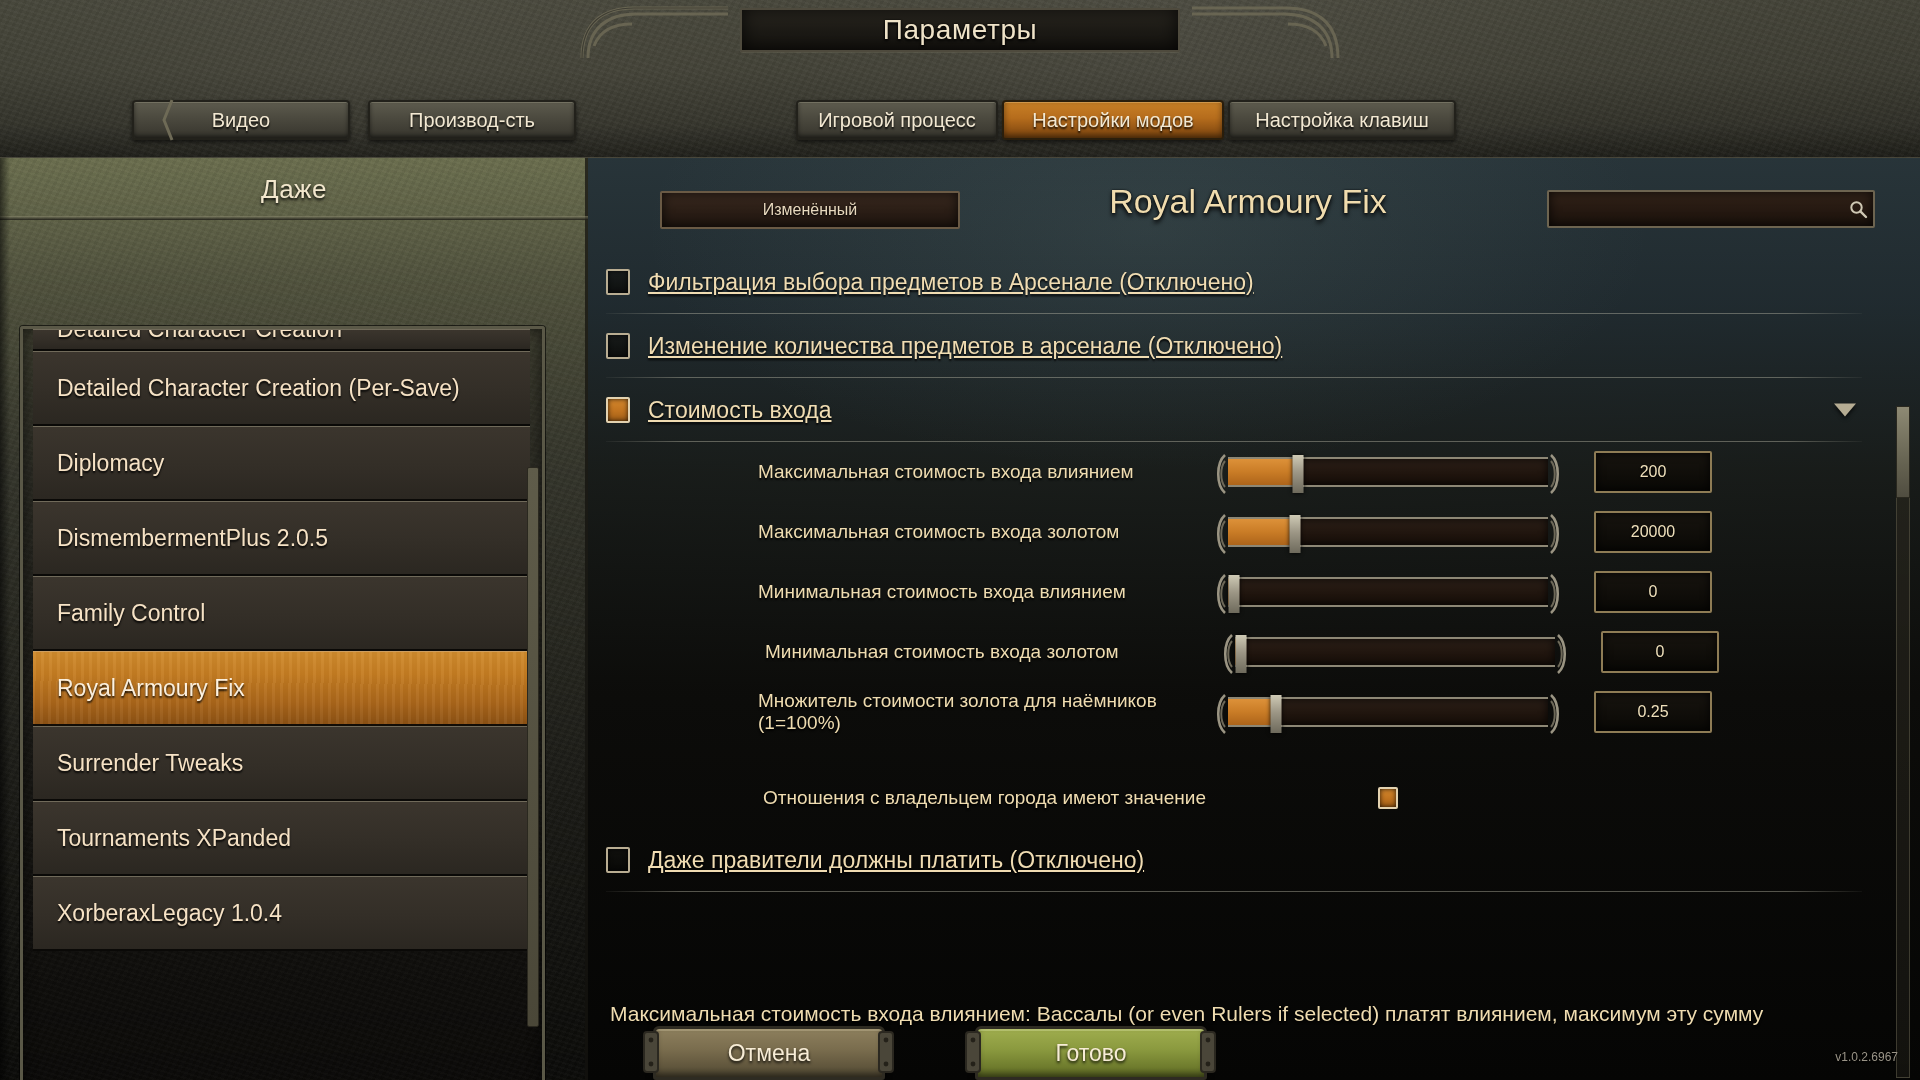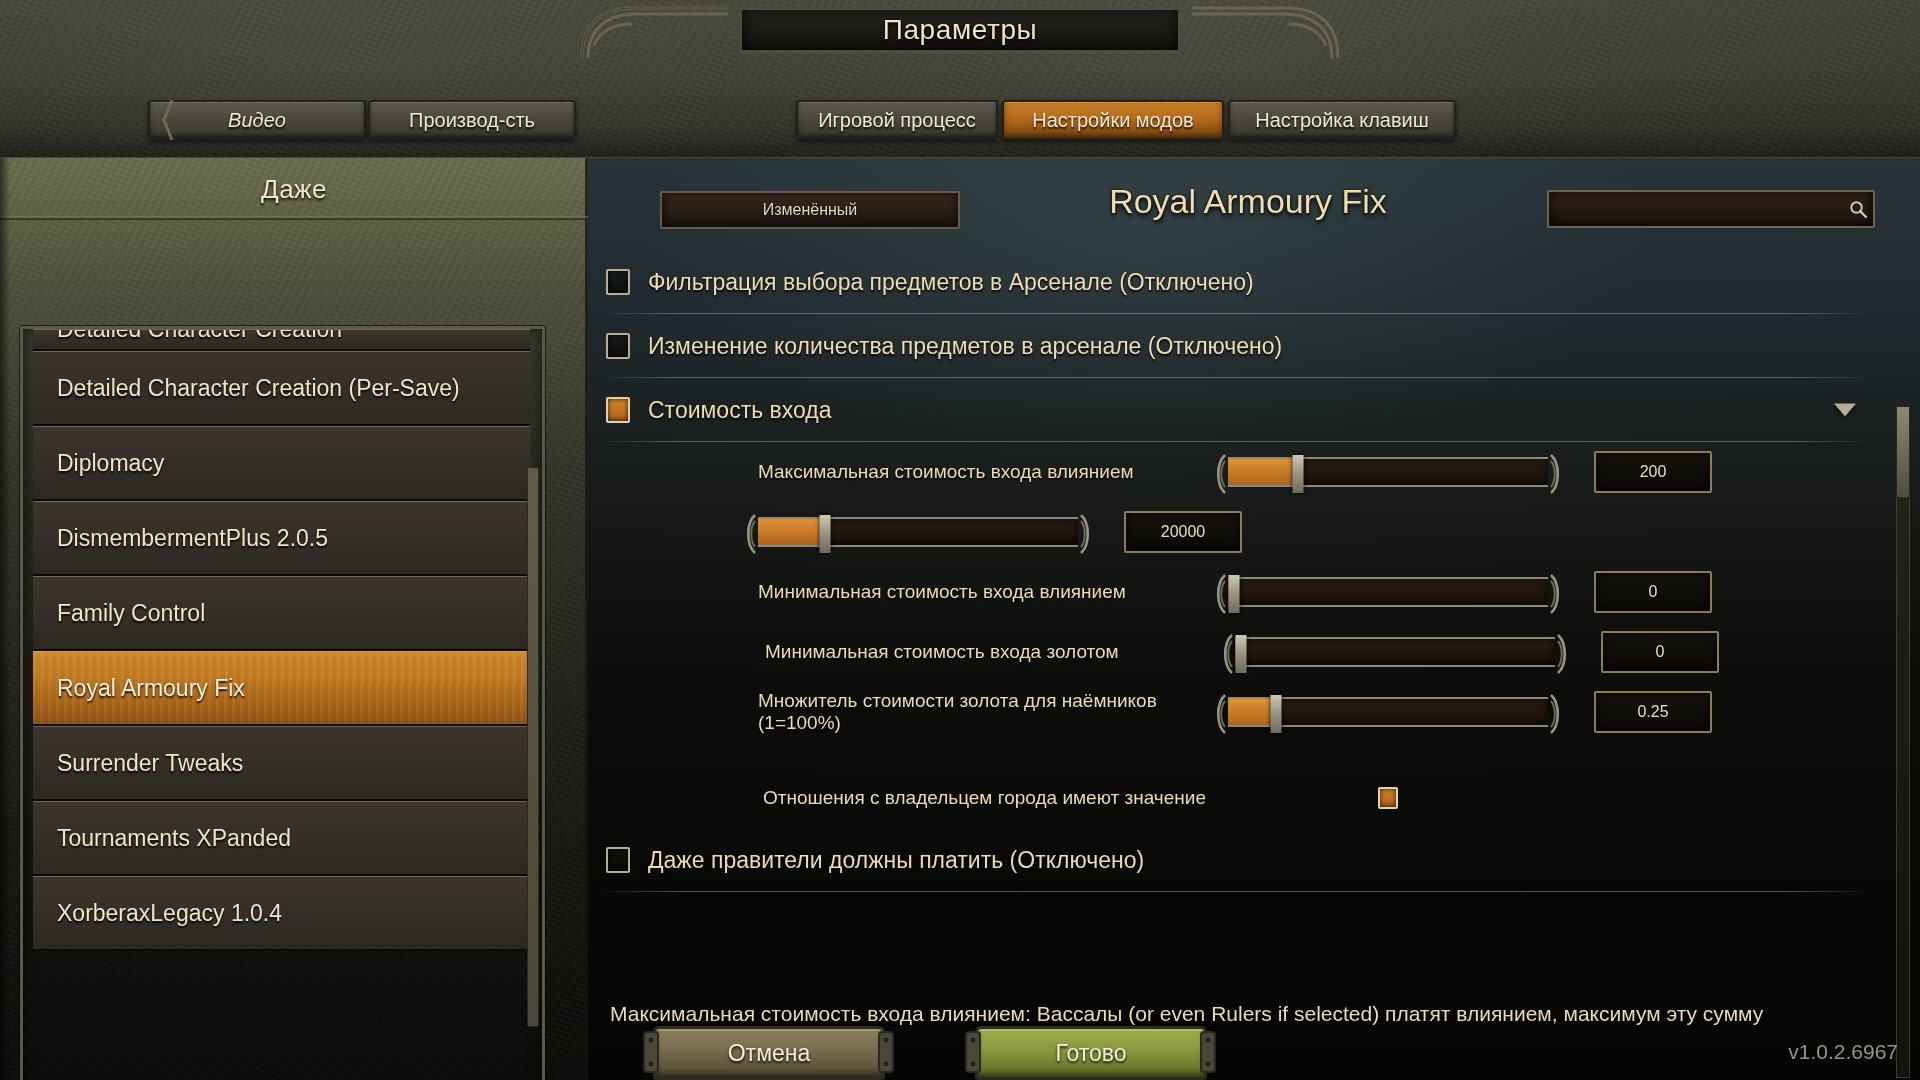--- a/index.html
+++ b/index.html
@@ -196,20 +196,21 @@
   }
   .cbx.on {
     background: linear-gradient(180deg, #d4862c 0%, #c0731f 55%, #a05d16 100%);
     border-color: #e3d2b0;
   }
   .cbx.small { width: 20px; height: 22px; }
 
   .opt-label {
     margin-left: 18px; font-size: 22px; color: #f0dcb2;
     text-shadow: 0 2px 2px rgba(0,0,0,0.9);
+    text-decoration: underline;
   }
   .opt-label.big { font-size: 23px; }
 
   .expander {
     position: absolute; right: 6px; top: 50%; transform: translateY(-50%);
     width: 0; height: 0;
     border-left: 11px solid transparent; border-right: 11px solid transparent;
     border-top: 13px solid #b5ac93;
     filter: drop-shadow(0 2px 2px rgba(0,0,0,0.8));
     cursor: pointer;
@@ -297,21 +298,21 @@
   }
   .btn.done {
     left: 975px;
     background: linear-gradient(180deg, #9fad4e 0%, #8b9a3f 42%, #6e7b2d 80%, #586322 100%);
     box-shadow: inset 0 2px 0 rgba(235,245,185,0.32), inset 0 -3px 6px rgba(0,0,0,0.45), 0 2px 6px rgba(0,0,0,0.7);
   }
   .btn-clip { position:absolute; bottom: 0; width: 22px; height: 56px; }
 
   .version {
     position: absolute; right: 22px; bottom: 16px;
-    font-size: 21px; color: #9a9487; text-shadow: 0 1px 2px rgba(0,0,0,0.9); margin-top: 25px;
+    font-size: 12px; color: #9a9487; text-shadow: 0 1px 2px rgba(0,0,0,0.9); margin-top: 25px;
   }
 
   .left-edge-strip {
     position:absolute; left: 0; top: 158px; width: 10px; height: 922px;
     background: linear-gradient(90deg, rgba(0,0,0,0.55), rgba(0,0,0,0));
   }
 </style>
 </head>
 <body>
 
@@ -338,21 +339,21 @@
     <svg class="scroll-orn right" viewBox="0 0 170 62">
       <g stroke="#6e6a56" stroke-width="3" fill="none" opacity="0.85">
         <path d="M12 58 C 12 22, 34 8, 64 8 L 158 8"></path>
         <path d="M18 58 C 18 28, 38 14, 66 14 L 158 14"></path>
         <path d="M24 46 C 30 30, 44 24, 62 24"></path>
       </g>
     </svg>
   </div>
 
   <div class="tabs" id="tabs">
-      <div class="tab" style="left: 148px; width: 218px; font-style: italic;">
+      <div class="tab" style="left: 132px; width: 218px;">
         <span>Видео</span>
       </div>
       <div class="tab" style="left: 368px; width: 208px;">
         <span>Производ-сть</span>
       </div>
       <div class="tab" style="left: 796px; width: 202px;">
         <span>Игровой процесс</span>
       </div>
       <div class="tab active" style="left: 1002px; width: 222px;">
         <span>Настройки модов</span>
@@ -456,20 +457,21 @@
                 <path d="M13 8 C 8 14, 8 28, 13 34" stroke="#6d6858" stroke-width="2" fill="none"></path>
               </svg>
               <svg class="cap r" viewBox="0 0 16 42">
                 <path d="M3 2 C 12 10, 12 32, 3 40" stroke="#9a9482" stroke-width="2.6" fill="none"></path>
                 <path d="M3 8 C 8 14, 8 28, 3 34" stroke="#6d6858" stroke-width="2" fill="none"></path>
               </svg>
             </div>
             <div class="num-box">200</div>
           </div>
           <div class="slider-row" style="left: 170px; top: 260px;">
+            <div class="slider-label">Максимальная стоимость входа золотом</div>
             <div class="slider">
               <div class="fill" style="width:21%"></div>
               <div class="knob" style="left:21%"></div>
               <svg class="cap l" viewBox="0 0 16 42">
                 <path d="M13 2 C 4 10, 4 32, 13 40" stroke="#9a9482" stroke-width="2.6" fill="none"></path>
                 <path d="M13 8 C 8 14, 8 28, 13 34" stroke="#6d6858" stroke-width="2" fill="none"></path>
               </svg>
               <svg class="cap r" viewBox="0 0 16 42">
                 <path d="M3 2 C 12 10, 12 32, 3 40" stroke="#9a9482" stroke-width="2.6" fill="none"></path>
                 <path d="M3 8 C 8 14, 8 28, 3 34" stroke="#6d6858" stroke-width="2" fill="none"></path>

